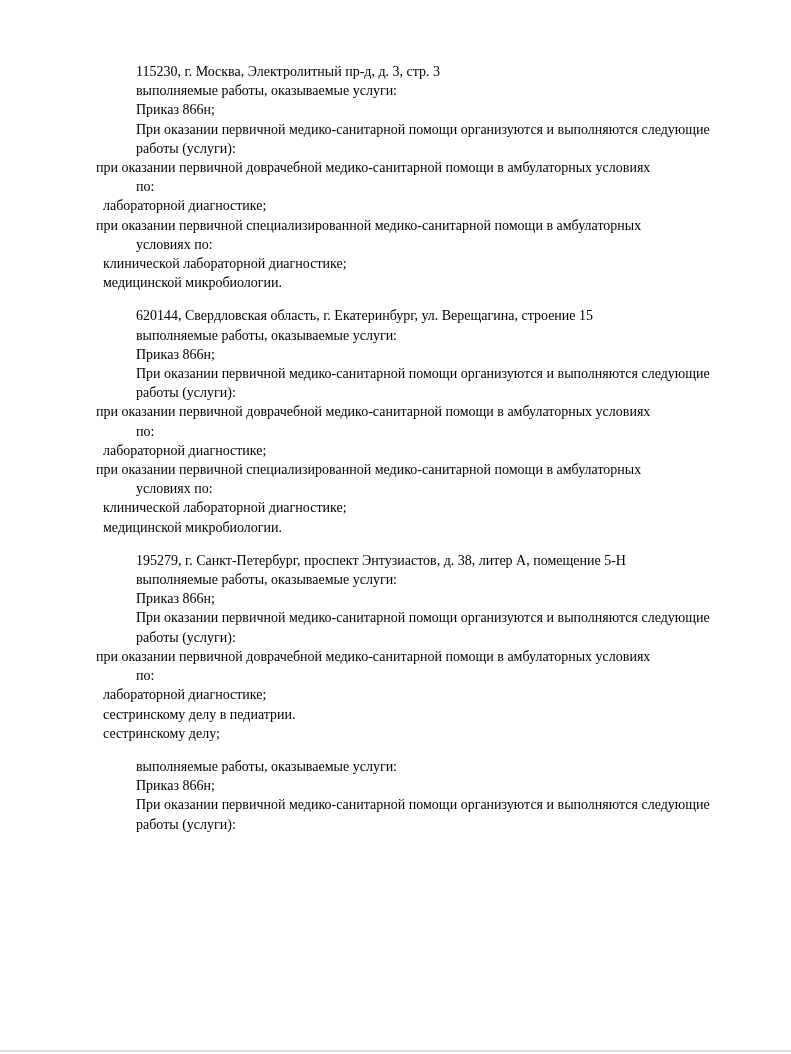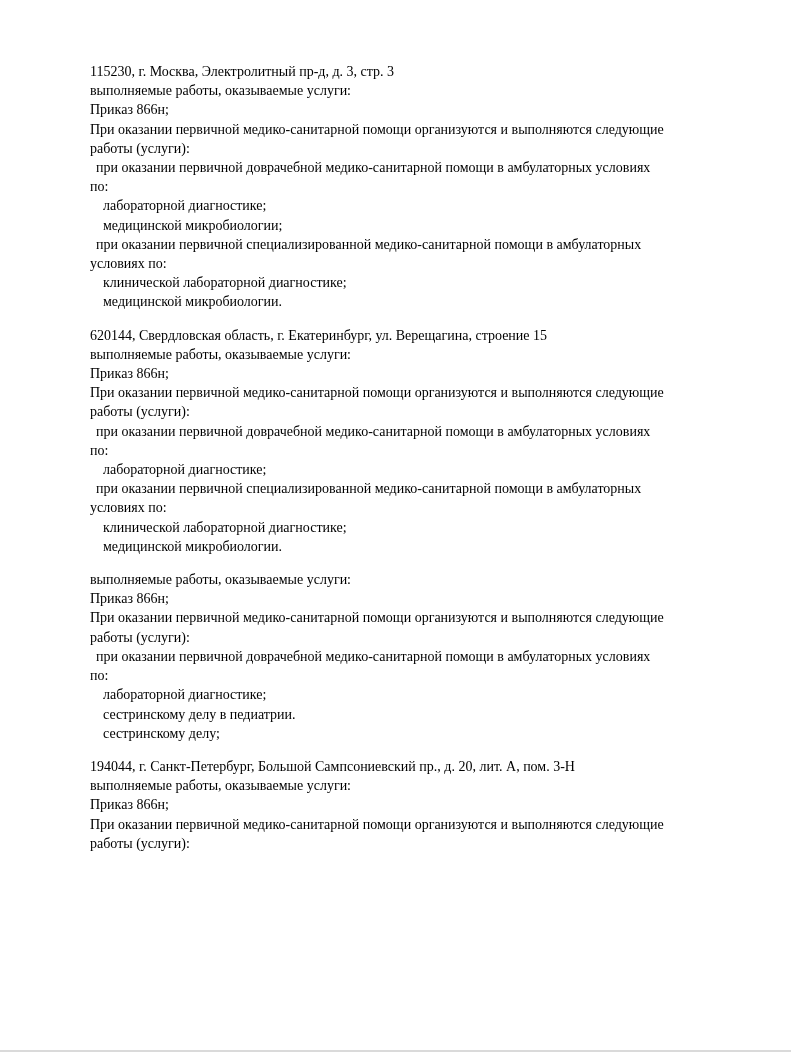--- a/index.html
+++ b/index.html
@@ -22,21 +22,21 @@
     font-size: 14px;
     line-height: 19.2px;
     color: #000000;
   }
   .block {
     margin: 0 0 14px 0;
   }
   .line {
     white-space: nowrap;
   }
-  .indent-0 { padding-left: 0; }
+  .indent-0 { padding-left: 0; margin-left: 46px; }
   .indent-1 { padding-left: 6px; }
   .indent-2 { padding-left: 13px; }
   .bottom-divider {
     position: absolute;
     left: 0;
     bottom: 2px;
     width: 100%;
     height: 2px;
     background: #dadada;
   }
@@ -47,53 +47,52 @@
 <main class="doc" id="document-body" style="color: rgb(0, 0, 0);">
     <section class="block">
       <div class="line indent-0">115230, г. Москва, Электролитный пр-д, д. 3, стр. 3</div>
       <div class="line indent-0">выполняемые работы, оказываемые услуги:</div>
       <div class="line indent-0">Приказ 866н;</div>
       <div class="line indent-0">При оказании первичной медико-санитарной помощи организуются и выполняются следующие</div>
       <div class="line indent-0">работы (услуги):</div>
       <div class="line indent-1">при оказании первичной доврачебной медико-санитарной помощи в амбулаторных условиях</div>
       <div class="line indent-0">по:</div>
       <div class="line indent-2">лабораторной диагностике;</div>
-      <div class="line indent-2">медицинской микробиологии;</div>
       <div class="line indent-1">при оказании первичной специализированной медико-санитарной помощи в амбулаторных</div>
       <div class="line indent-0">условиях по:</div>
       <div class="line indent-2">клинической лабораторной диагностике;</div>
       <div class="line indent-2">медицинской микробиологии.</div>
     </section>
     <section class="block">
       <div class="line indent-0">620144, Свердловская область, г. Екатеринбург, ул. Верещагина, строение 15</div>
       <div class="line indent-0">выполняемые работы, оказываемые услуги:</div>
       <div class="line indent-0">Приказ 866н;</div>
       <div class="line indent-0">При оказании первичной медико-санитарной помощи организуются и выполняются следующие</div>
       <div class="line indent-0">работы (услуги):</div>
       <div class="line indent-1">при оказании первичной доврачебной медико-санитарной помощи в амбулаторных условиях</div>
       <div class="line indent-0">по:</div>
       <div class="line indent-2">лабораторной диагностике;</div>
       <div class="line indent-1">при оказании первичной специализированной медико-санитарной помощи в амбулаторных</div>
       <div class="line indent-0">условиях по:</div>
       <div class="line indent-2">клинической лабораторной диагностике;</div>
       <div class="line indent-2">медицинской микробиологии.</div>
     </section>
     <section class="block">
+      <div class="line indent-0">195279, г. Санкт-Петербург, проспект Энтузиастов, д. 38, литер А, помещение 5-Н</div>
       <div class="line indent-0">выполняемые работы, оказываемые услуги:</div>
       <div class="line indent-0">Приказ 866н;</div>
       <div class="line indent-0">При оказании первичной медико-санитарной помощи организуются и выполняются следующие</div>
       <div class="line indent-0">работы (услуги):</div>
       <div class="line indent-1">при оказании первичной доврачебной медико-санитарной помощи в амбулаторных условиях</div>
       <div class="line indent-0">по:</div>
       <div class="line indent-2">лабораторной диагностике;</div>
       <div class="line indent-2">сестринскому делу в педиатрии.</div>
       <div class="line indent-2">сестринскому делу;</div>
     </section>
     <section class="block">
-      <div class="line indent-0">194044, г. Санкт-Петербург, Большой Сампсониевский пр., д. 20, лит. А, пом. 3-Н</div>
       <div class="line indent-0">выполняемые работы, оказываемые услуги:</div>
       <div class="line indent-0">Приказ 866н;</div>
       <div class="line indent-0">При оказании первичной медико-санитарной помощи организуются и выполняются следующие</div>
       <div class="line indent-0">работы (услуги):</div>
     </section>
   </main>
 
 <div class="bottom-divider" style="background: rgb(218, 218, 218);"></div>
 
 </body></html>

